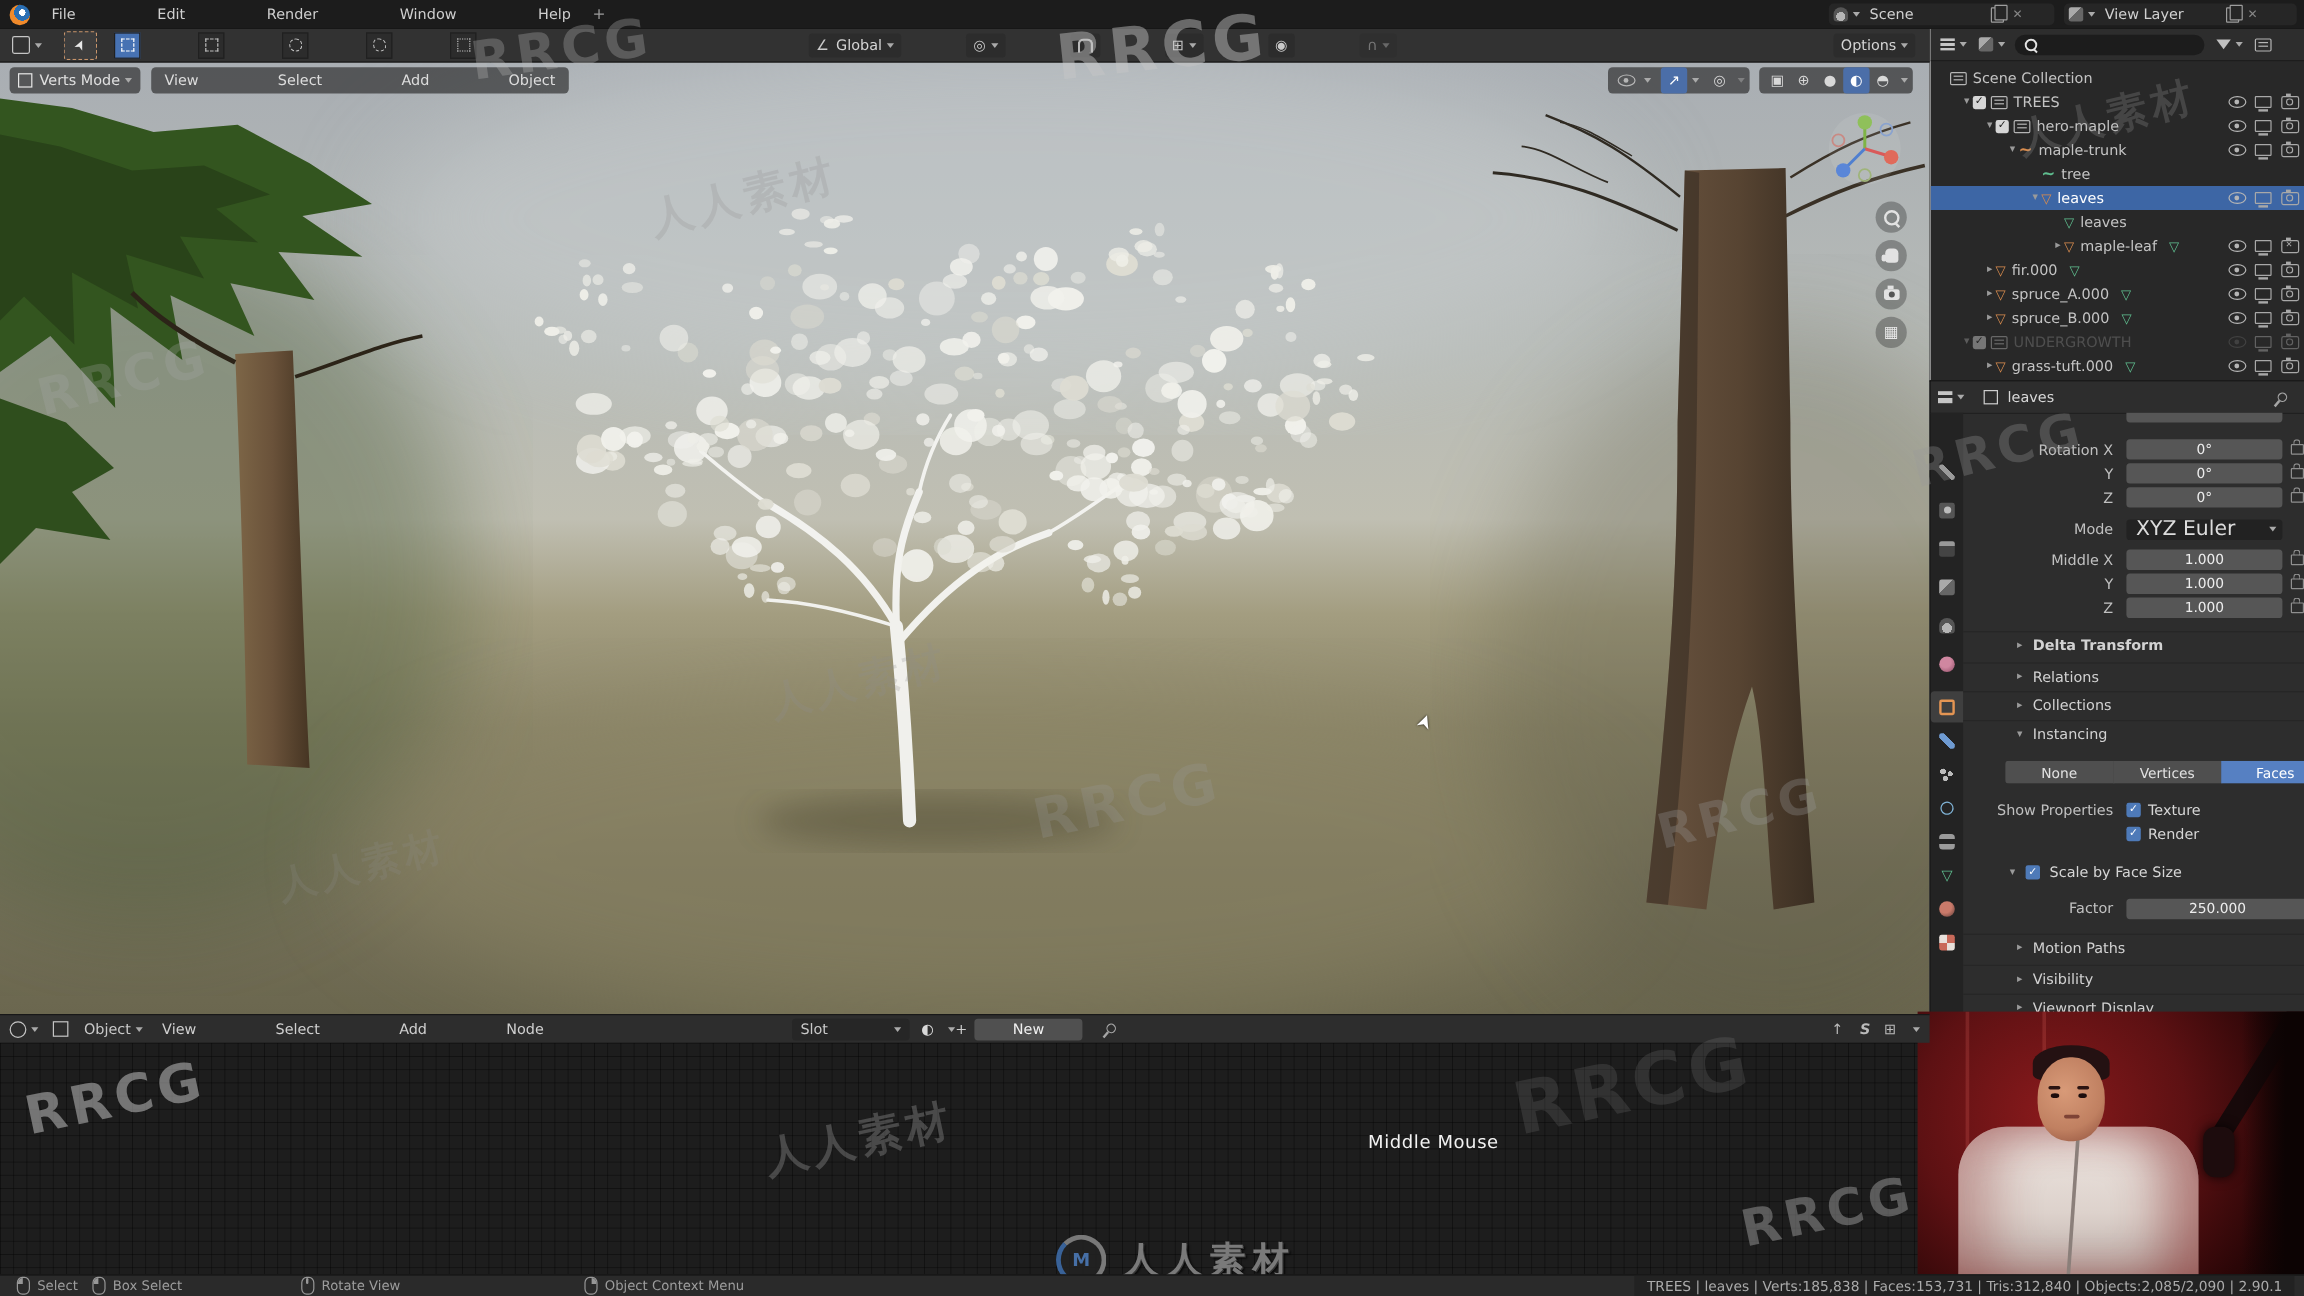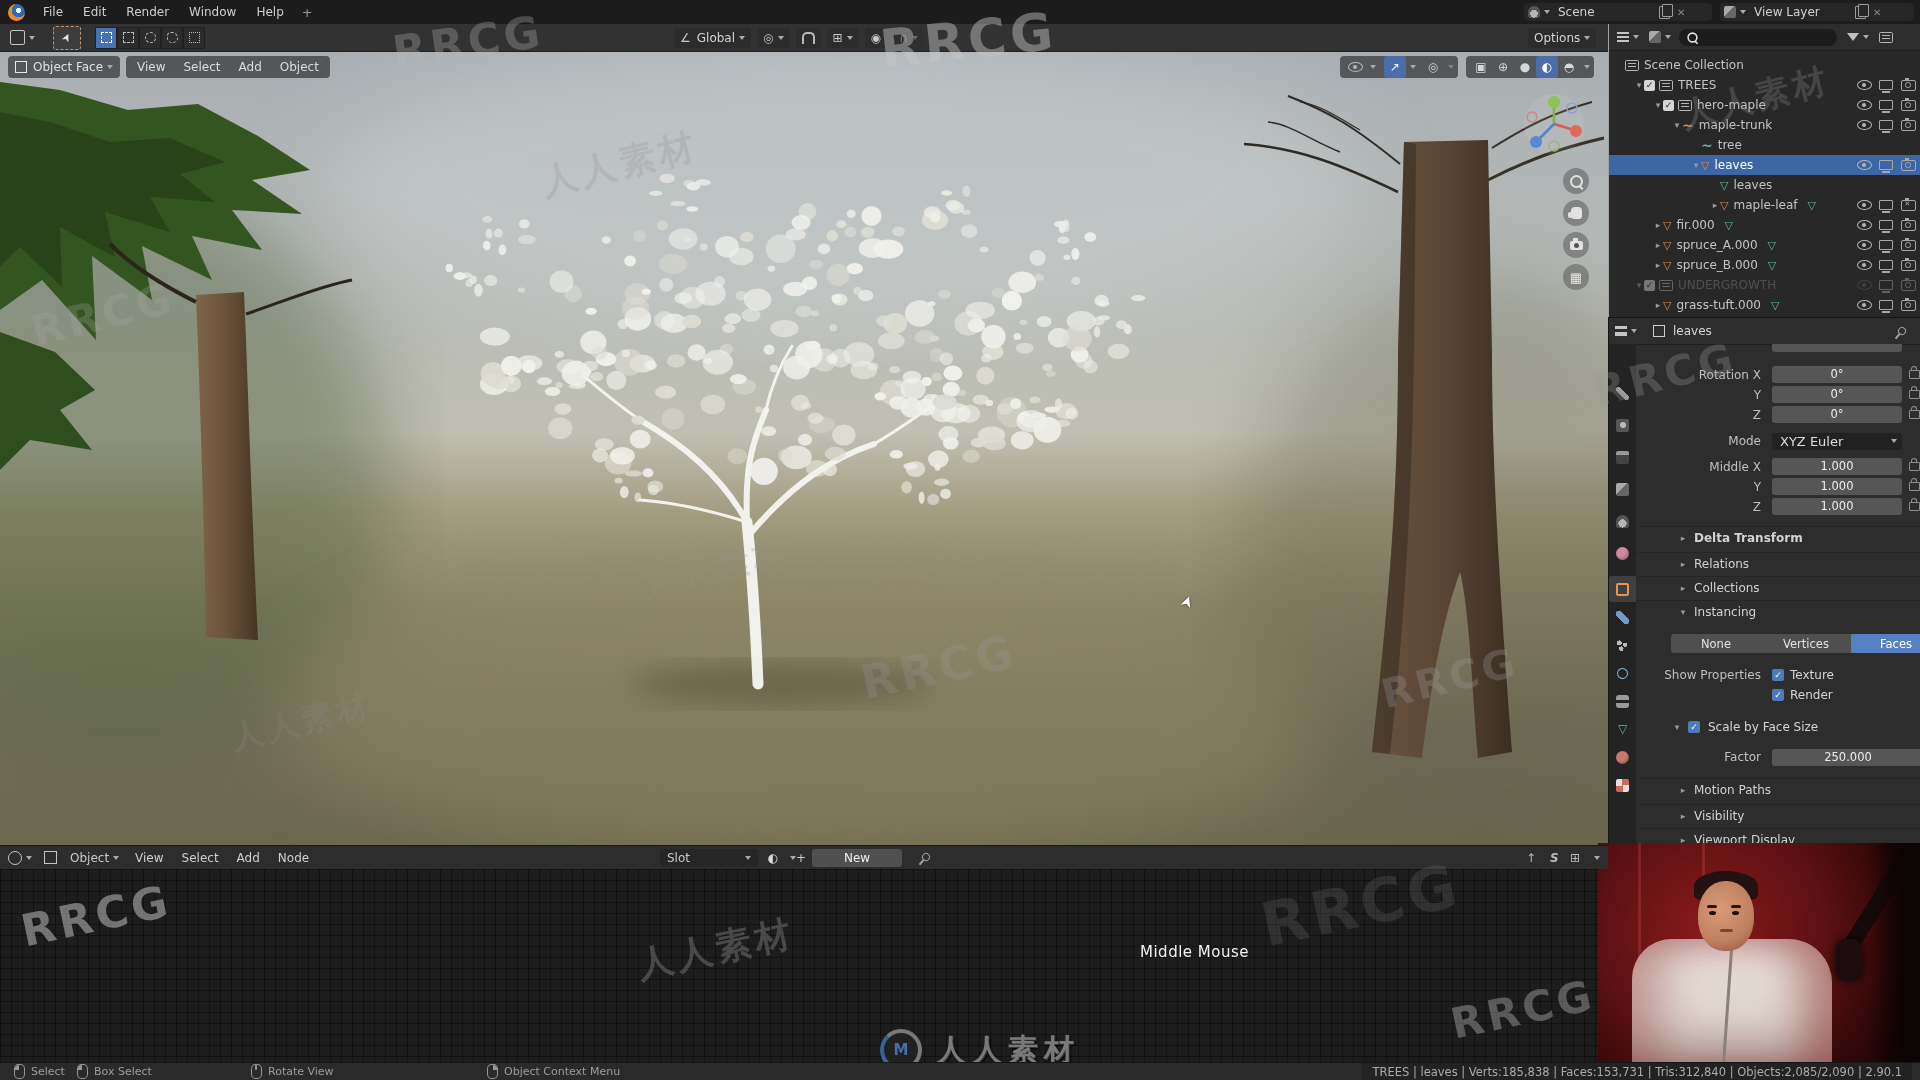--- a/index.html
+++ b/index.html
@@ -1,20 +1,20 @@
 <!DOCTYPE html>
 <html><head>
 <meta charset="utf-8">
 <style>
   html,body{margin:0;padding:0;background:#000;}
   #app{position:relative;width:1920px;height:1080px;overflow:hidden;
        font-family:"DejaVu Sans",sans-serif;color:#c8c8c8;font-size:12px;
        -webkit-font-smoothing:antialiased;}
   .abs{position:absolute;}
-  .row{display:flex;align-items:flex-start;}
+  .row{display:flex;align-items:flex-start;gap:48px;}
 
   
   #topbar{left:0;top:0;width:1920px;height:24px;background:#1c1c1c;display:flex;align-items:center;z-index:30;}
   .tmenu{padding:0 10px;color:#cfcfcf;font-size:12px;cursor:default;}
   .wtab{margin-left:2px;padding:2px 12px;border-radius:4px 4px 0 0;background:#242424;color:#8f8f8f;font-size:12px;}
   .wtab.active{background:#3d3d3d;color:#ffffff;}
   .plus{color:#9a9a9a;margin:0 8px;font-size:13px;}
   .idwidget{display:flex;align-items:center;background:#262626;border-radius:4px;height:18px;padding:0 4px;margin-left:8px;}
   .idwidget .val{color:#d0d0d0;padding:0 8px;font-size:12px;min-width:90px;}
   .copyic{width:9px;height:11px;border:1.2px solid #9d9d9d;border-radius:1px;position:relative;margin:0 3px;}
@@ -103,21 +103,21 @@
   #props-header{height:26px;display:flex;align-items:center;background:#2d2d2d;border-bottom:1px solid #202020;}
   #tabstrip{position:absolute;left:0;top:26px;width:27px;bottom:0;background:#232323;}
   .ptab{position:absolute;left:0;width:27px;height:26px;display:flex;align-items:center;justify-content:center;}
   .ptab.active{background:#3f3f3f;border-radius:3px 0 0 3px;}
   .pi{width:13px;height:13px;border-radius:2px;}
   .prow{position:absolute;height:18px;display:flex;align-items:center;}
   .plabel{position:absolute;width:125px;text-align:right;color:#c0c0c0;font-size:12px;}
   .pfield{position:absolute;left:136px;width:130px;height:17px;background:#565656;border-radius:3px;
       text-align:center;color:#ededed;font-size:11.5px;line-height:17px;}
   .pdrop{position:absolute;left:136px;width:130px;height:17px;background:#222;border-radius:3px;color:#dcdcdc;
-      font-size:13px;line-height:17px;padding-left:8px;box-sizing:border-box;display:flex;align-items:center;}
+      font-size:17px;line-height:17px;padding-left:8px;box-sizing:border-box;display:flex;align-items:center;}
   .pdrop .chev{margin-left:auto;margin-right:5px;}
   .lock{position:absolute;left:273px;width:9px;height:7px;border:1.2px solid #8f8f8f;border-radius:1px;top:7px;}
   .lock::before{content:"";position:absolute;top:-4.6px;left:.6px;width:4.6px;height:4px;border:1.2px solid #8f8f8f;border-bottom:none;border-radius:3px 3px 0 0;}
   .psection{position:absolute;left:0;width:312px;height:22px;display:flex;align-items:center;color:#d2d2d2;border-top:1px solid #262626;}
   .psection .oarrow{margin-left:42px;}
   .segbtn{position:absolute;top:0;height:19px;background:#4f4f4f;color:#e2e2e2;display:flex;align-items:center;justify-content:center;font-size:11.5px;border-right:1px solid #3a3a3a;}
   .segbtn.active{background:#5680c2;color:#fff;}
   .pcheck{width:12px;height:12px;background:#4e7ab8;border-radius:2px;color:#fff;font-size:9px;line-height:12px;text-align:center;flex:none;}
 
   
@@ -601,21 +601,21 @@
             <ellipse cx="637.8375685871056" cy="445.37901234567903" rx="3.3002314814814815" ry="4.9806241426611795" fill="#eeeee8" opacity="0.6413044410150892"></ellipse>
             <ellipse cx="653.3397119341564" cy="438.06496913580247" rx="5.3142489711934155" ry="5.231738683127572" fill="#eeeee8" opacity="0.5933470507544581"></ellipse>
             <ellipse cx="647.9642832647462" cy="420.85277777777776" rx="5.548945473251029" ry="4.506515775034293" fill="#eeeee8" opacity="0.9310635288065844"></ellipse>
           </g>
       </g>
     </svg>
 
     
     <div class="vchip" style="left:8px;top:4px;">
       <span style="width:10px;height:10px;border:1.4px solid #e8e8e8;display:inline-block;margin-right:6px;"></span>
-      <span>Object Face</span>
+      <span>Verts Mode</span>
         <span class="chev"></span>
     </div>
     <div class="vchip" style="left:126px;top:4px;padding:0 2px;">
       <div id="vp-menus" class="row">
           <div class="vmenu">View</div>
           <div class="vmenu">Select</div>
           <div class="vmenu">Add</div>
           <div class="vmenu">Object</div>
         </div>
     </div>

